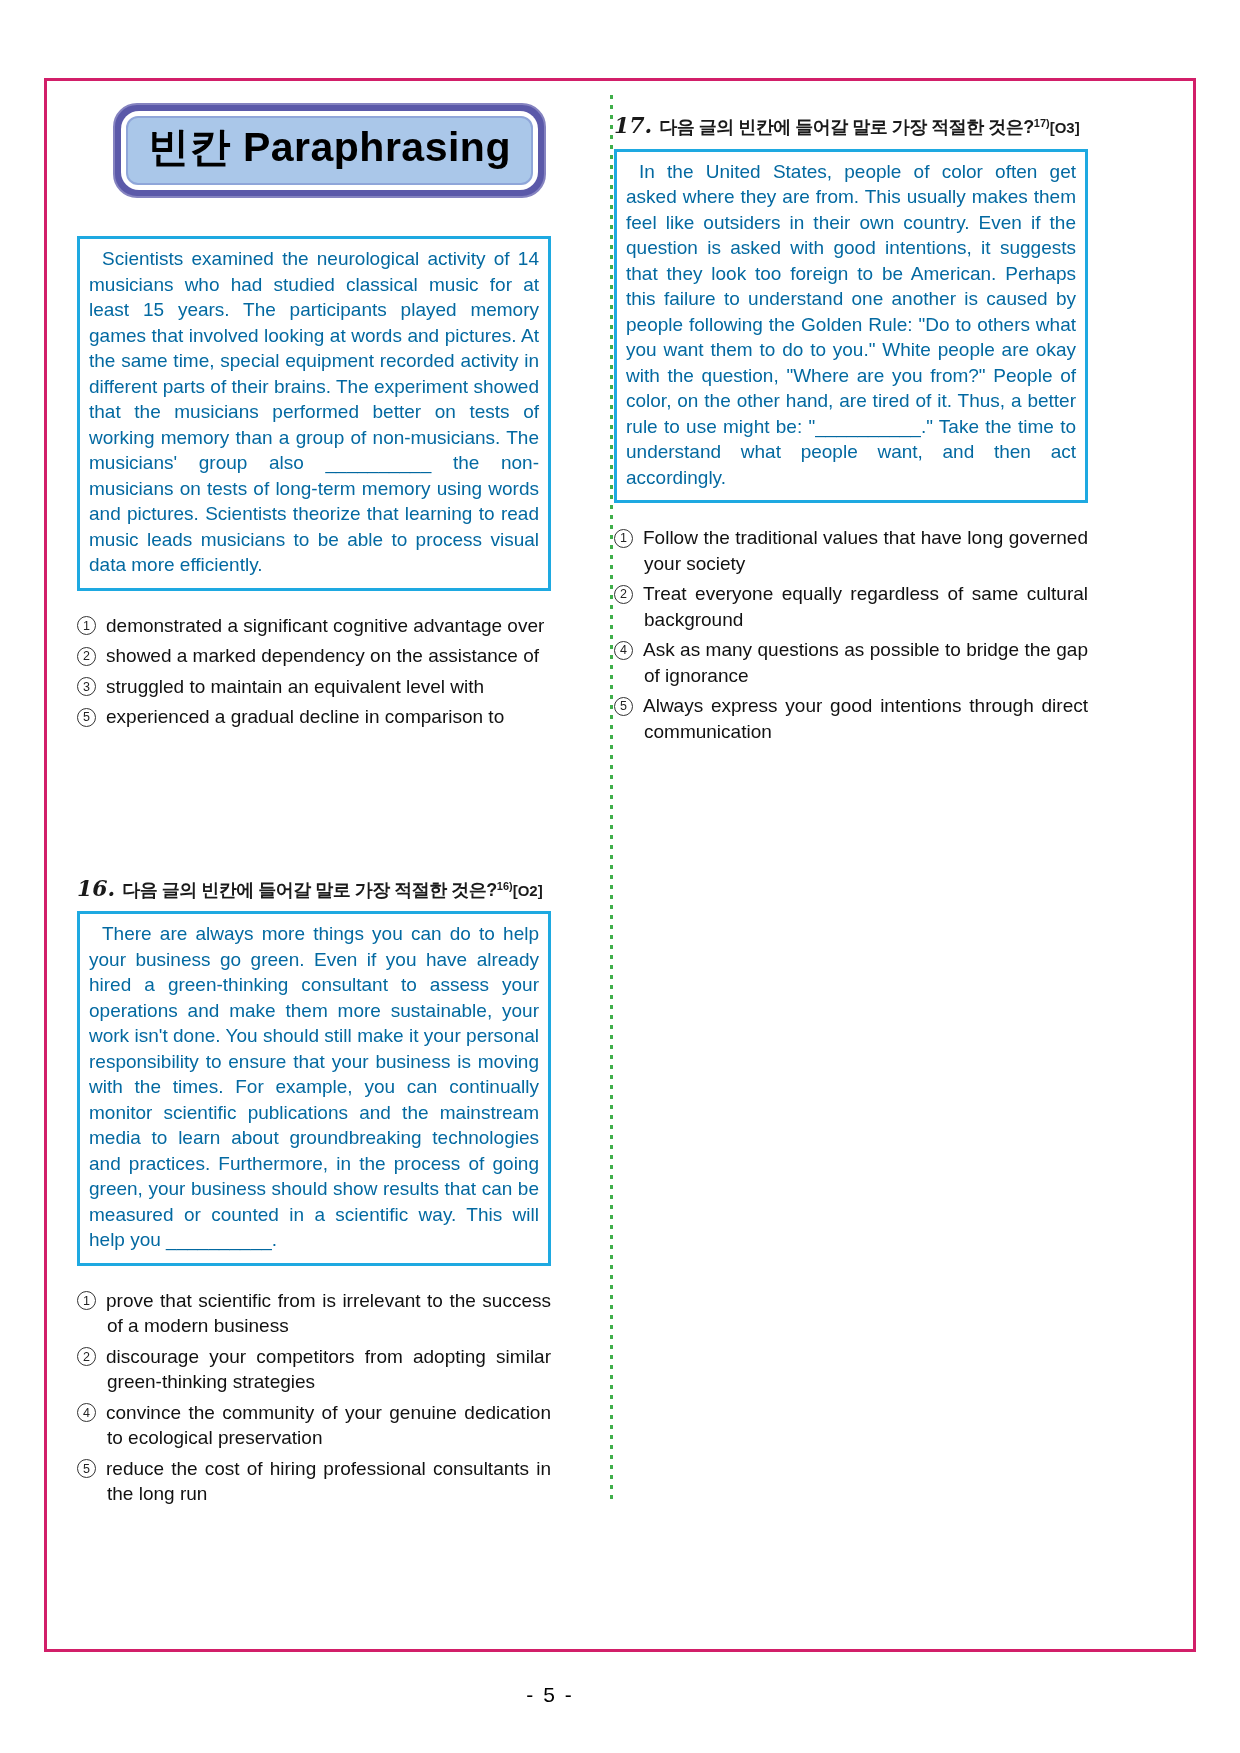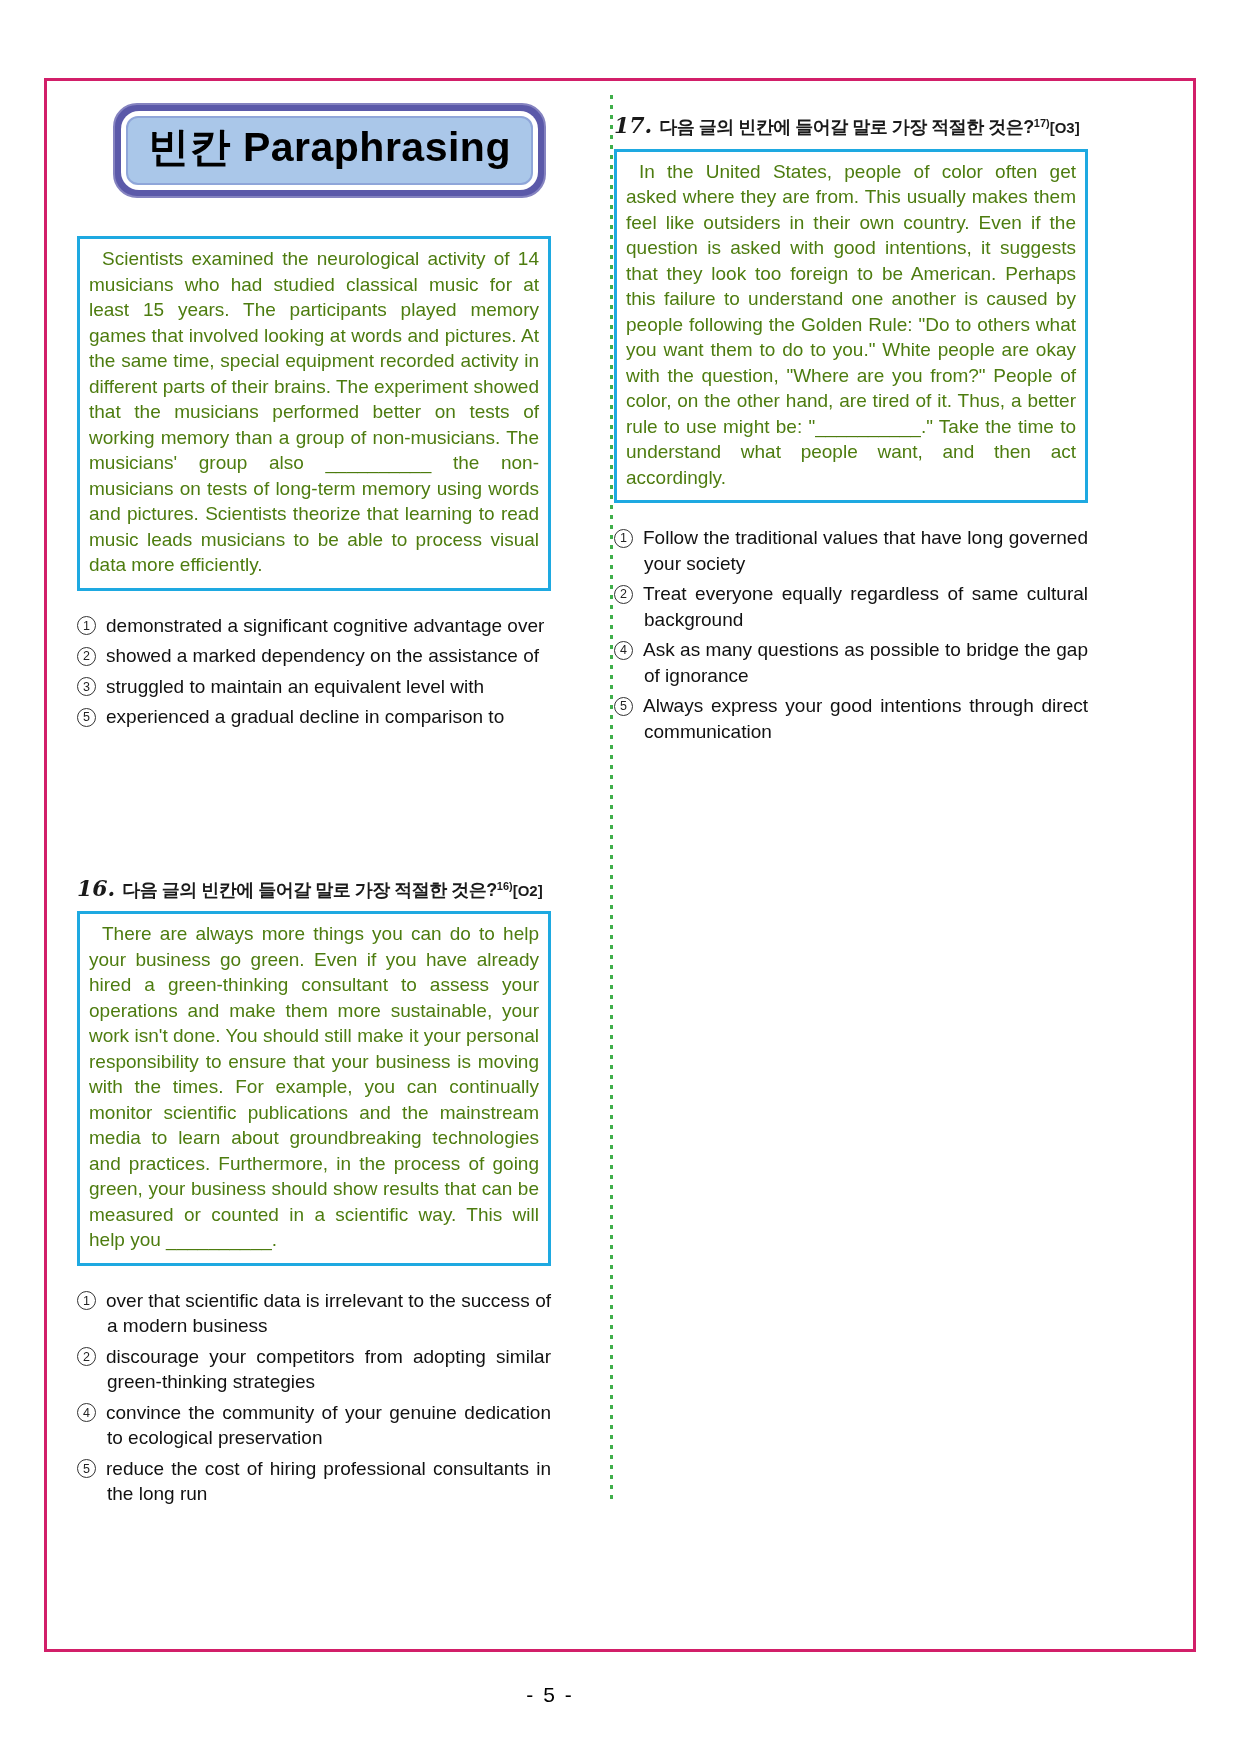--- a/index.html
+++ b/index.html
@@ -41,21 +41,21 @@
   }
   .q-prompt { font-size:18px; font-weight:600; letter-spacing:-0.5px; }
   .q-ref { font-size:11px; font-weight:600; vertical-align:super; }
   .q-src { font-size:15px; font-weight:600; }
 
   .passage {
     border:3px solid #1ea9e1; padding:7px 9px 10px 9px; background:#fff;
   }
   .passage p {
     font-size:19px; line-height:25.5px; text-align:justify; text-indent:13px;
-    color:#4d7c0f;
+    color:#0369a1;
   }
 
   .options { list-style:none; margin-top:22px; }
   .options li {
     font-size:19px; line-height:25.5px; text-align:justify;
     padding-left:30px; text-indent:-30px; margin-bottom:5px; color:#111;
   }
   .onum {
     display:inline-flex; align-items:center; justify-content:center;
     width:19px; height:19px; border:1.5px solid #333; border-radius:50%;
@@ -96,21 +96,21 @@
     </section>
 
     <section class="question q16">
       <div class="q-header">
         <span class="q-num">16.</span><span class="q-prompt">다음 글의 빈칸에 들어갈 말로 가장 적절한 것은?</span><span class="q-ref">16)</span><span class="q-src">[O2]</span>
       </div>
       <div class="passage">
         <p>There are always more things you can do to help your business go green. Even if you have already hired a green-thinking consultant to assess your operations and make them more sustainable, your work isn't done. You should still make it your personal responsibility to ensure that your business is moving with the times. For example, you can continually monitor scientific publications and the mainstream media to learn about groundbreaking technologies and practices. Furthermore, in the process of going green, your business should show results that can be measured or counted in a scientific way. This will help you __________.</p>
       </div>
       <ol class="options">
-        <li><span class="onum">1</span><span class="otext">over that scientific data is irrelevant to the success of a modern business</span></li>
+        <li><span class="onum">1</span><span class="otext">prove that scientific from is irrelevant to the success of a modern business</span></li>
         <li><span class="onum">2</span><span class="otext">discourage your competitors from adopting similar green-thinking strategies</span></li>
         <li><span class="onum">4</span><span class="otext">convince the community of your genuine dedication to ecological preservation</span></li>
         <li><span class="onum">5</span><span class="otext">reduce the cost of hiring professional consultants in the long run</span></li>
       </ol>
     </section>
 
   </div>
 
   <div class="col right">
 

